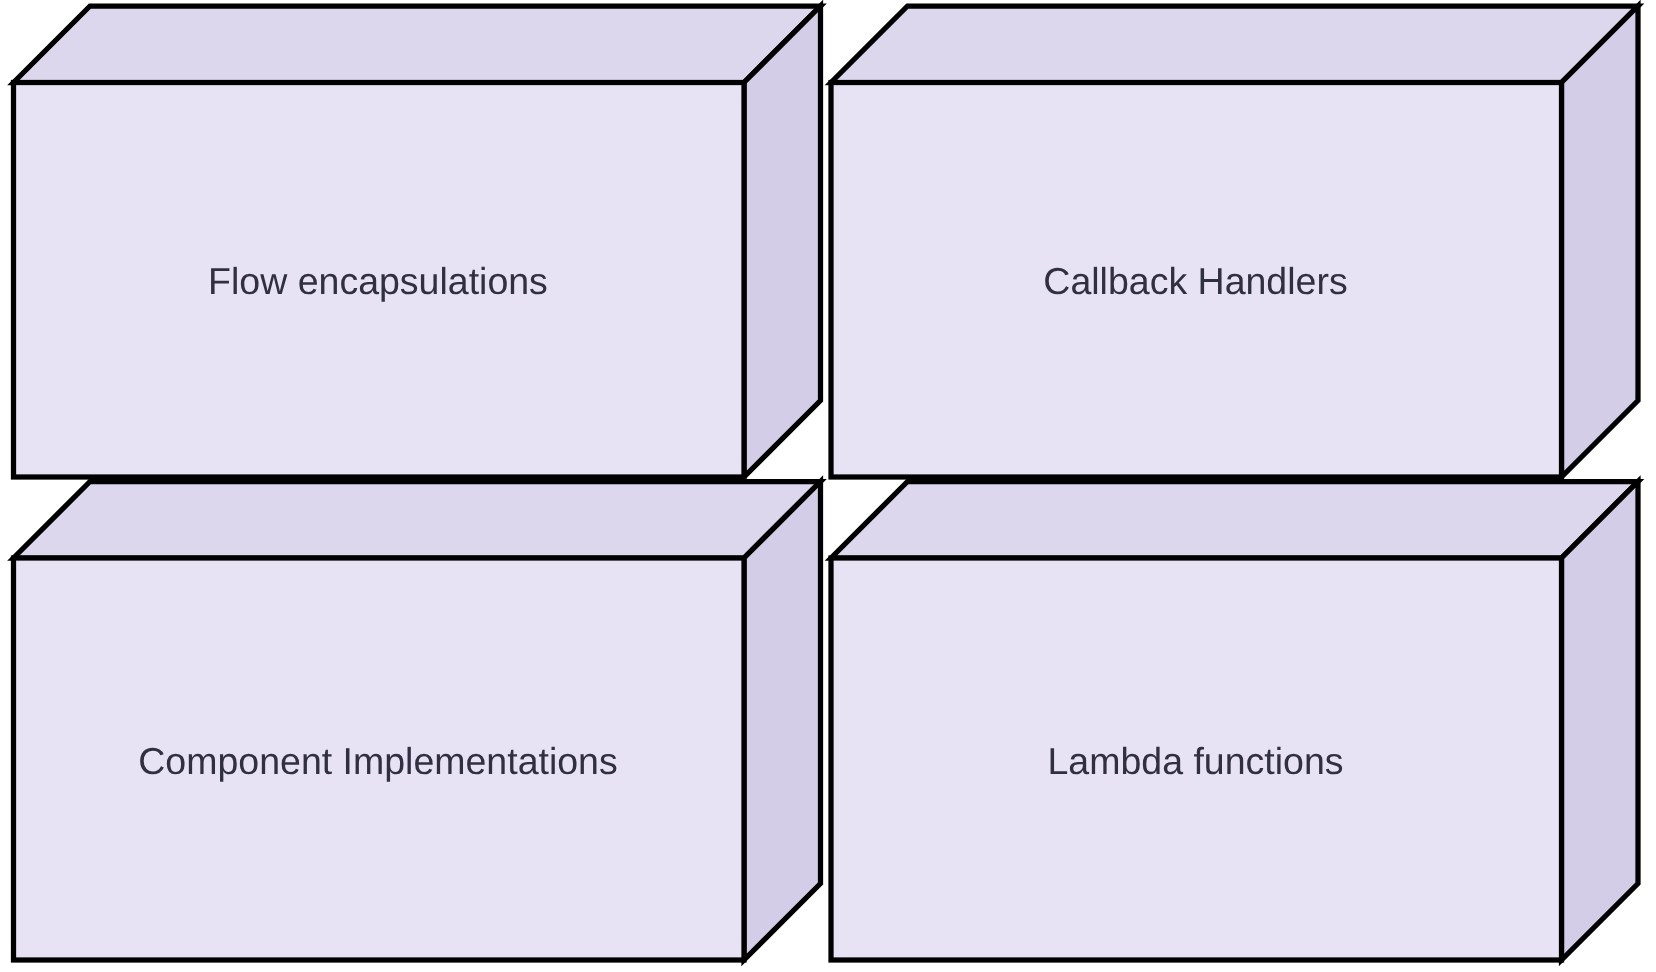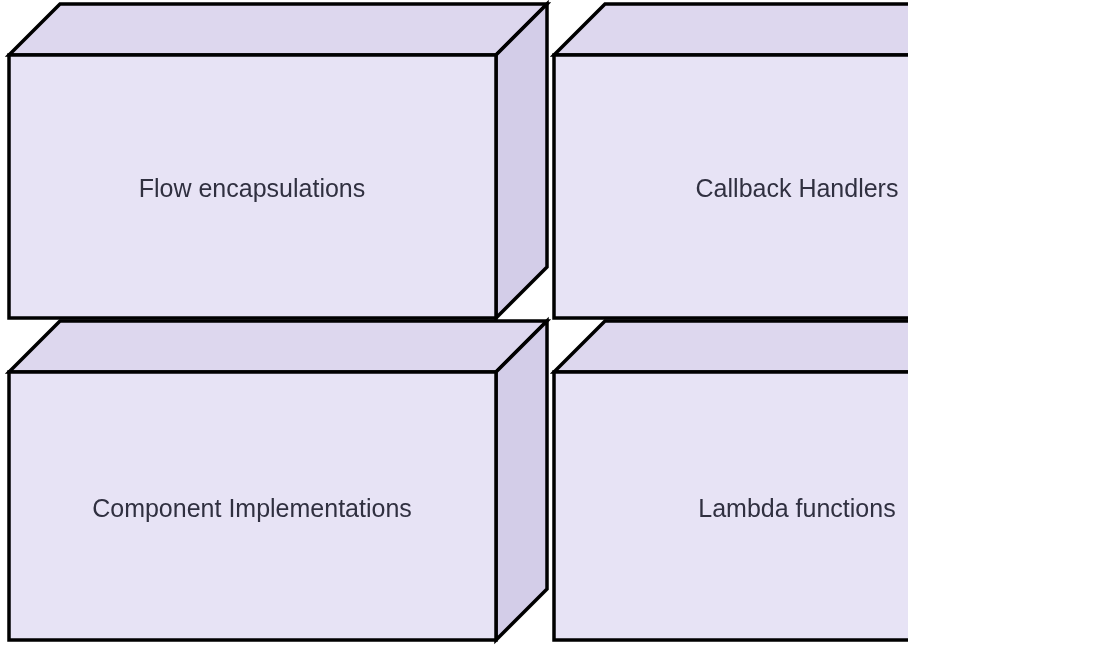--- a/index.html
+++ b/index.html
@@ -2,21 +2,21 @@
 <html><head>
 <meta charset="utf-8">
 <style>
   html, body {
     margin: 0;
     padding: 0;
     background: #ffffff;
   }
   #stage {
     position: relative;
-    width: 908px;
+    width: 1104px;
     height: 648px;
     background: #ffffff;
     overflow: hidden;
   }
   svg {
     display: block;
   }
   .node-shape {
     stroke-width: 3.5;
     stroke-linejoin: miter;

